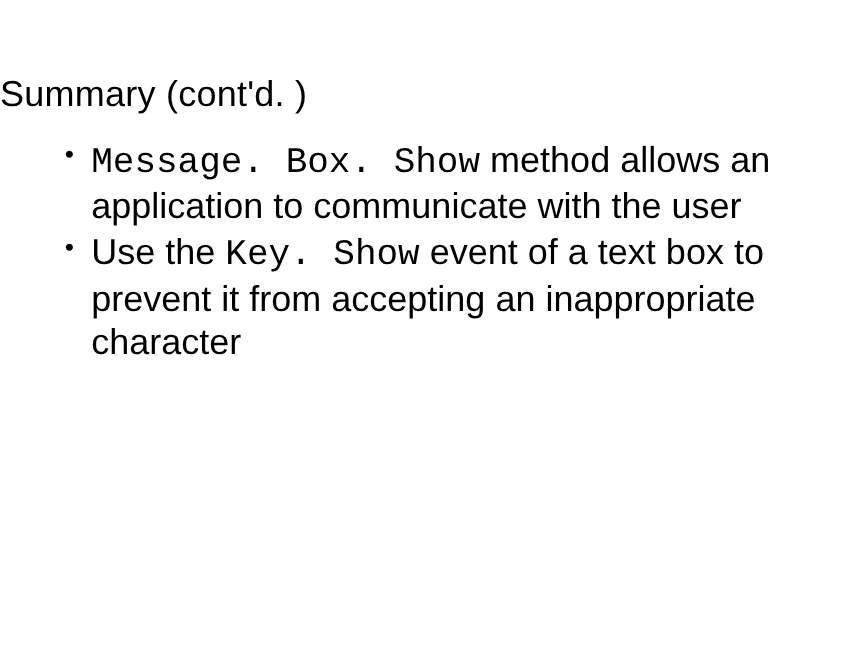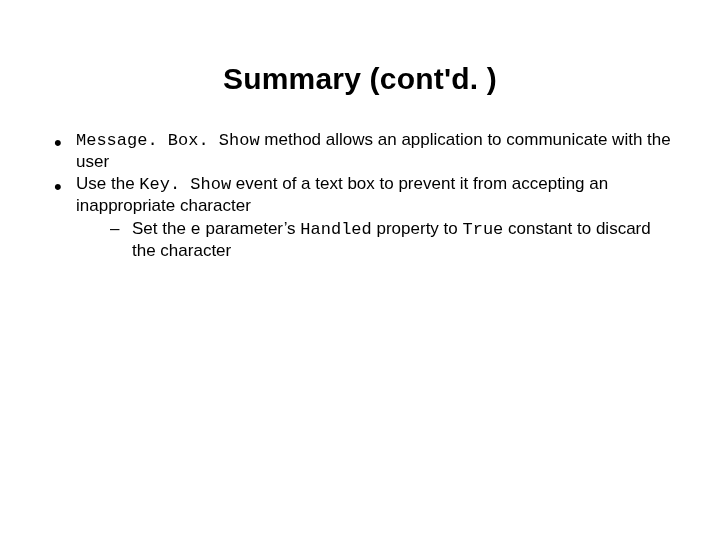--- a/index.html
+++ b/index.html
@@ -14,30 +14,30 @@
     overflow: hidden;
   }
   .slide {
     box-sizing: border-box;
     width: 720px;
     height: 540px;
     position: relative;
     padding: 0;
   }
   .title {
-    text-align: center;
+    text-align: left;
     font-size: 30px;
-    font-weight: 700;
+    font-weight: 400;
     margin-top: 62px;
-    margin-bottom: 34px;
+    margin-bottom: 20px;
     letter-spacing: 0.2px;
   }
   .body {
     padding: 0 48px 0 48px;
-    font-size: 17px;
+    font-size: 30px;
     line-height: 1.22;
   }
   ul.bullets {
     list-style: none;
     margin: 0;
     padding: 0;
   }
   ul.bullets > li {
     position: relative;
     padding-left: 28px;
@@ -80,23 +80,18 @@
   <div class="body">
     <ul class="bullets">
 
       <li>
         <span class="mono">Message. Box. Show</span><span> method allows an application to communicate with the user</span>
       </li>
 
 
       <li>
         <span>Use the </span><span class="mono">Key. Show</span><span> event of a text box to prevent it from accepting an inappropriate character</span>
-        <ul class="sub">
-          <li>
-            <span>Set the </span><span class="mono">e</span><span> parameter’s </span><span class="mono">Handled</span><span> property to </span><span class="mono">True</span><span> constant to discard the character</span>
-          </li>
-        </ul>
       </li>
 
     </ul>
   </div>
 
 </div>
 
 </body></html>

